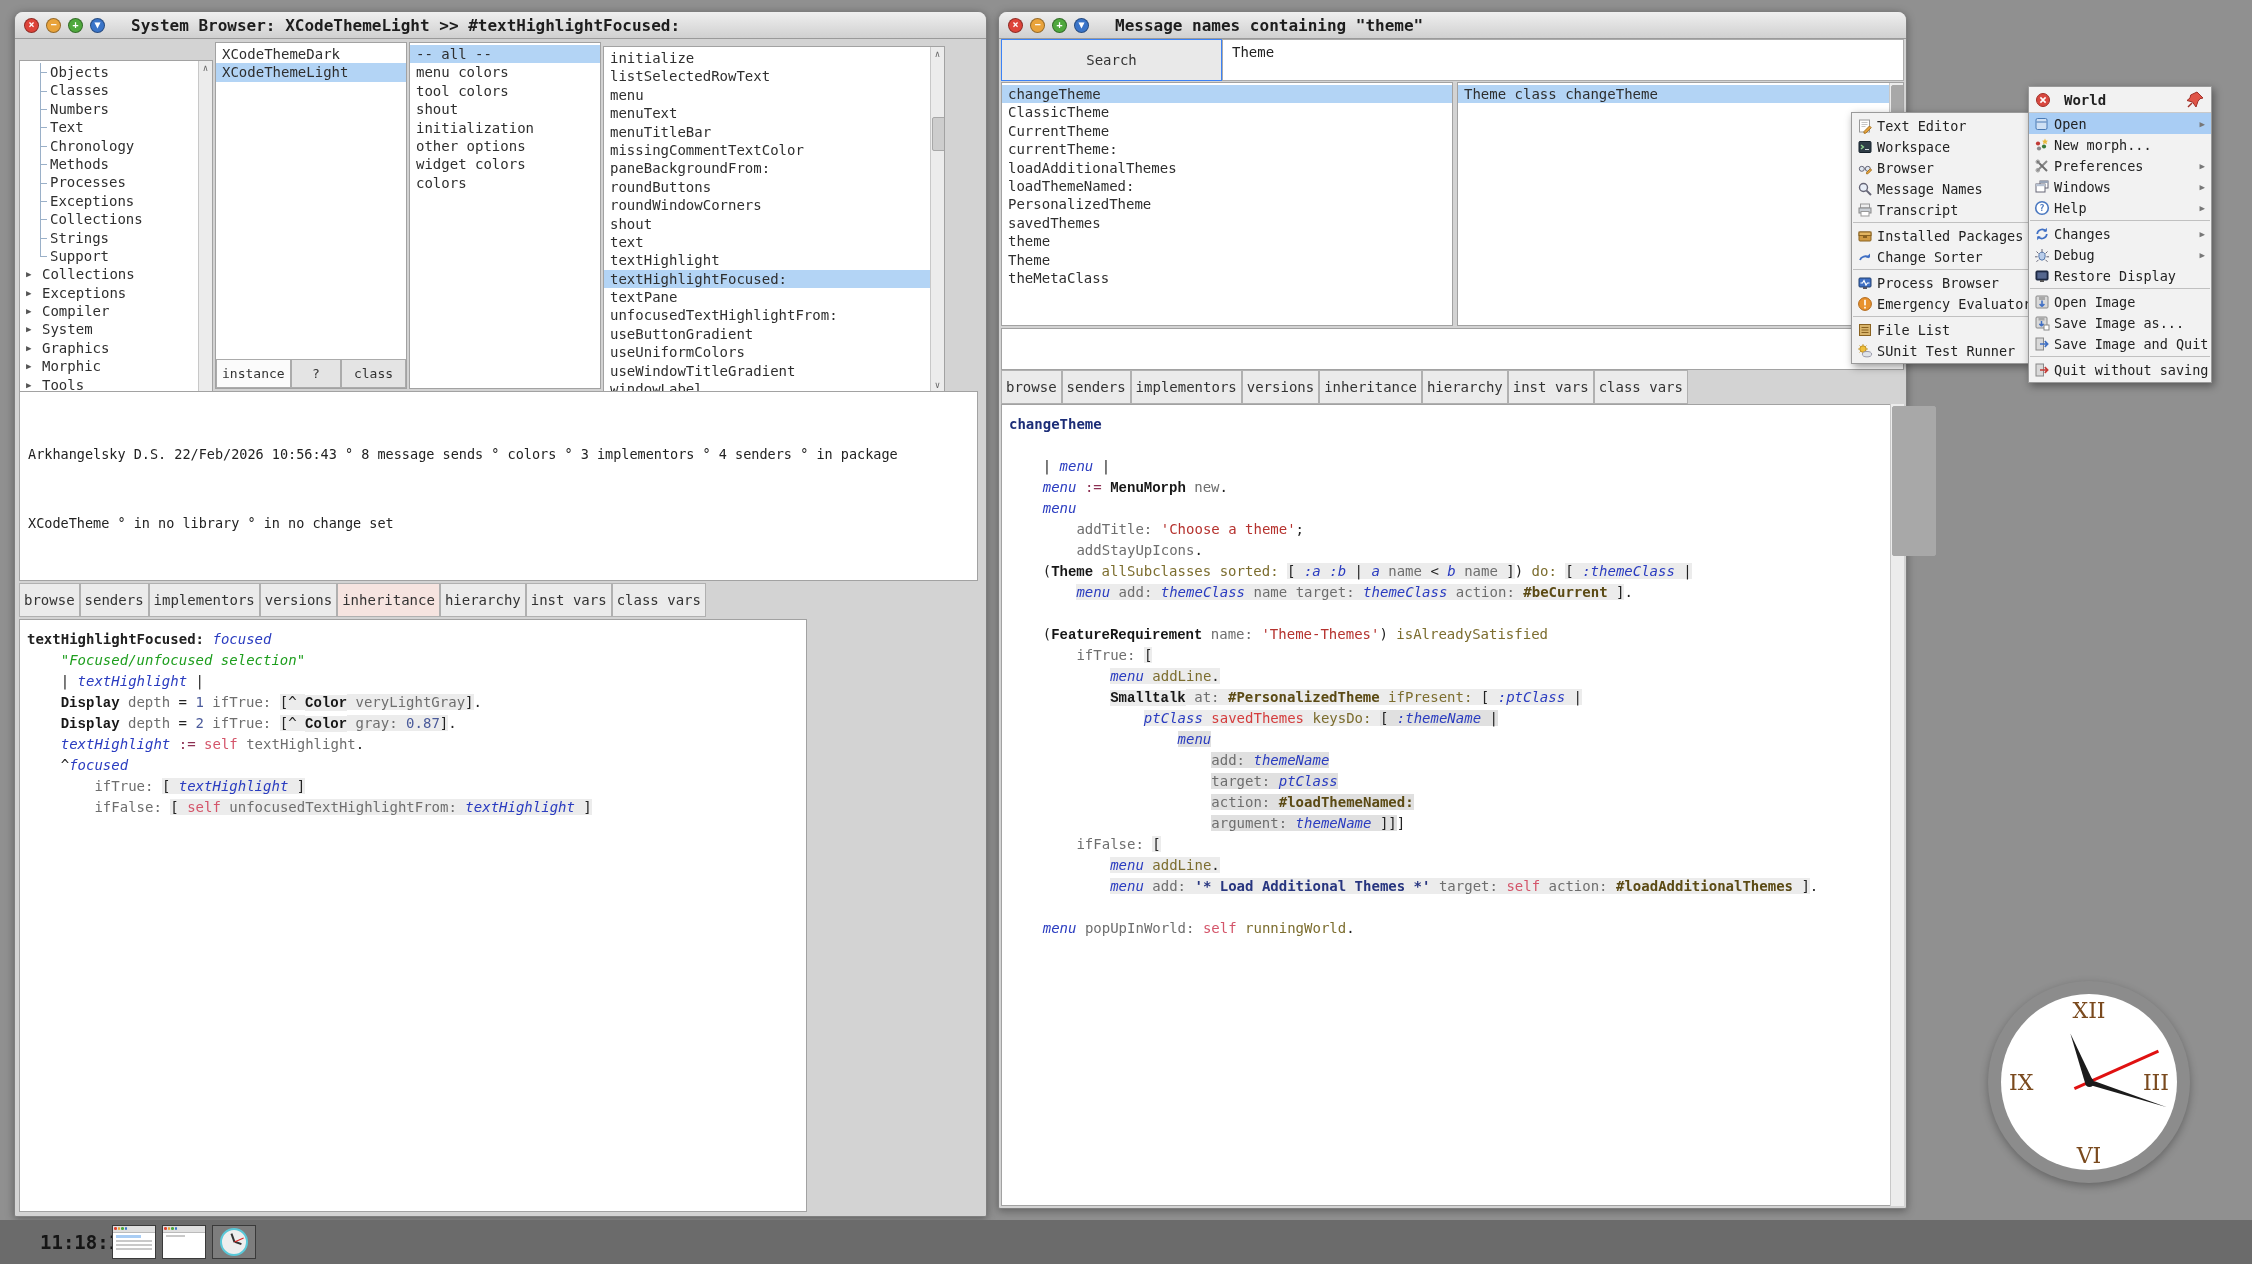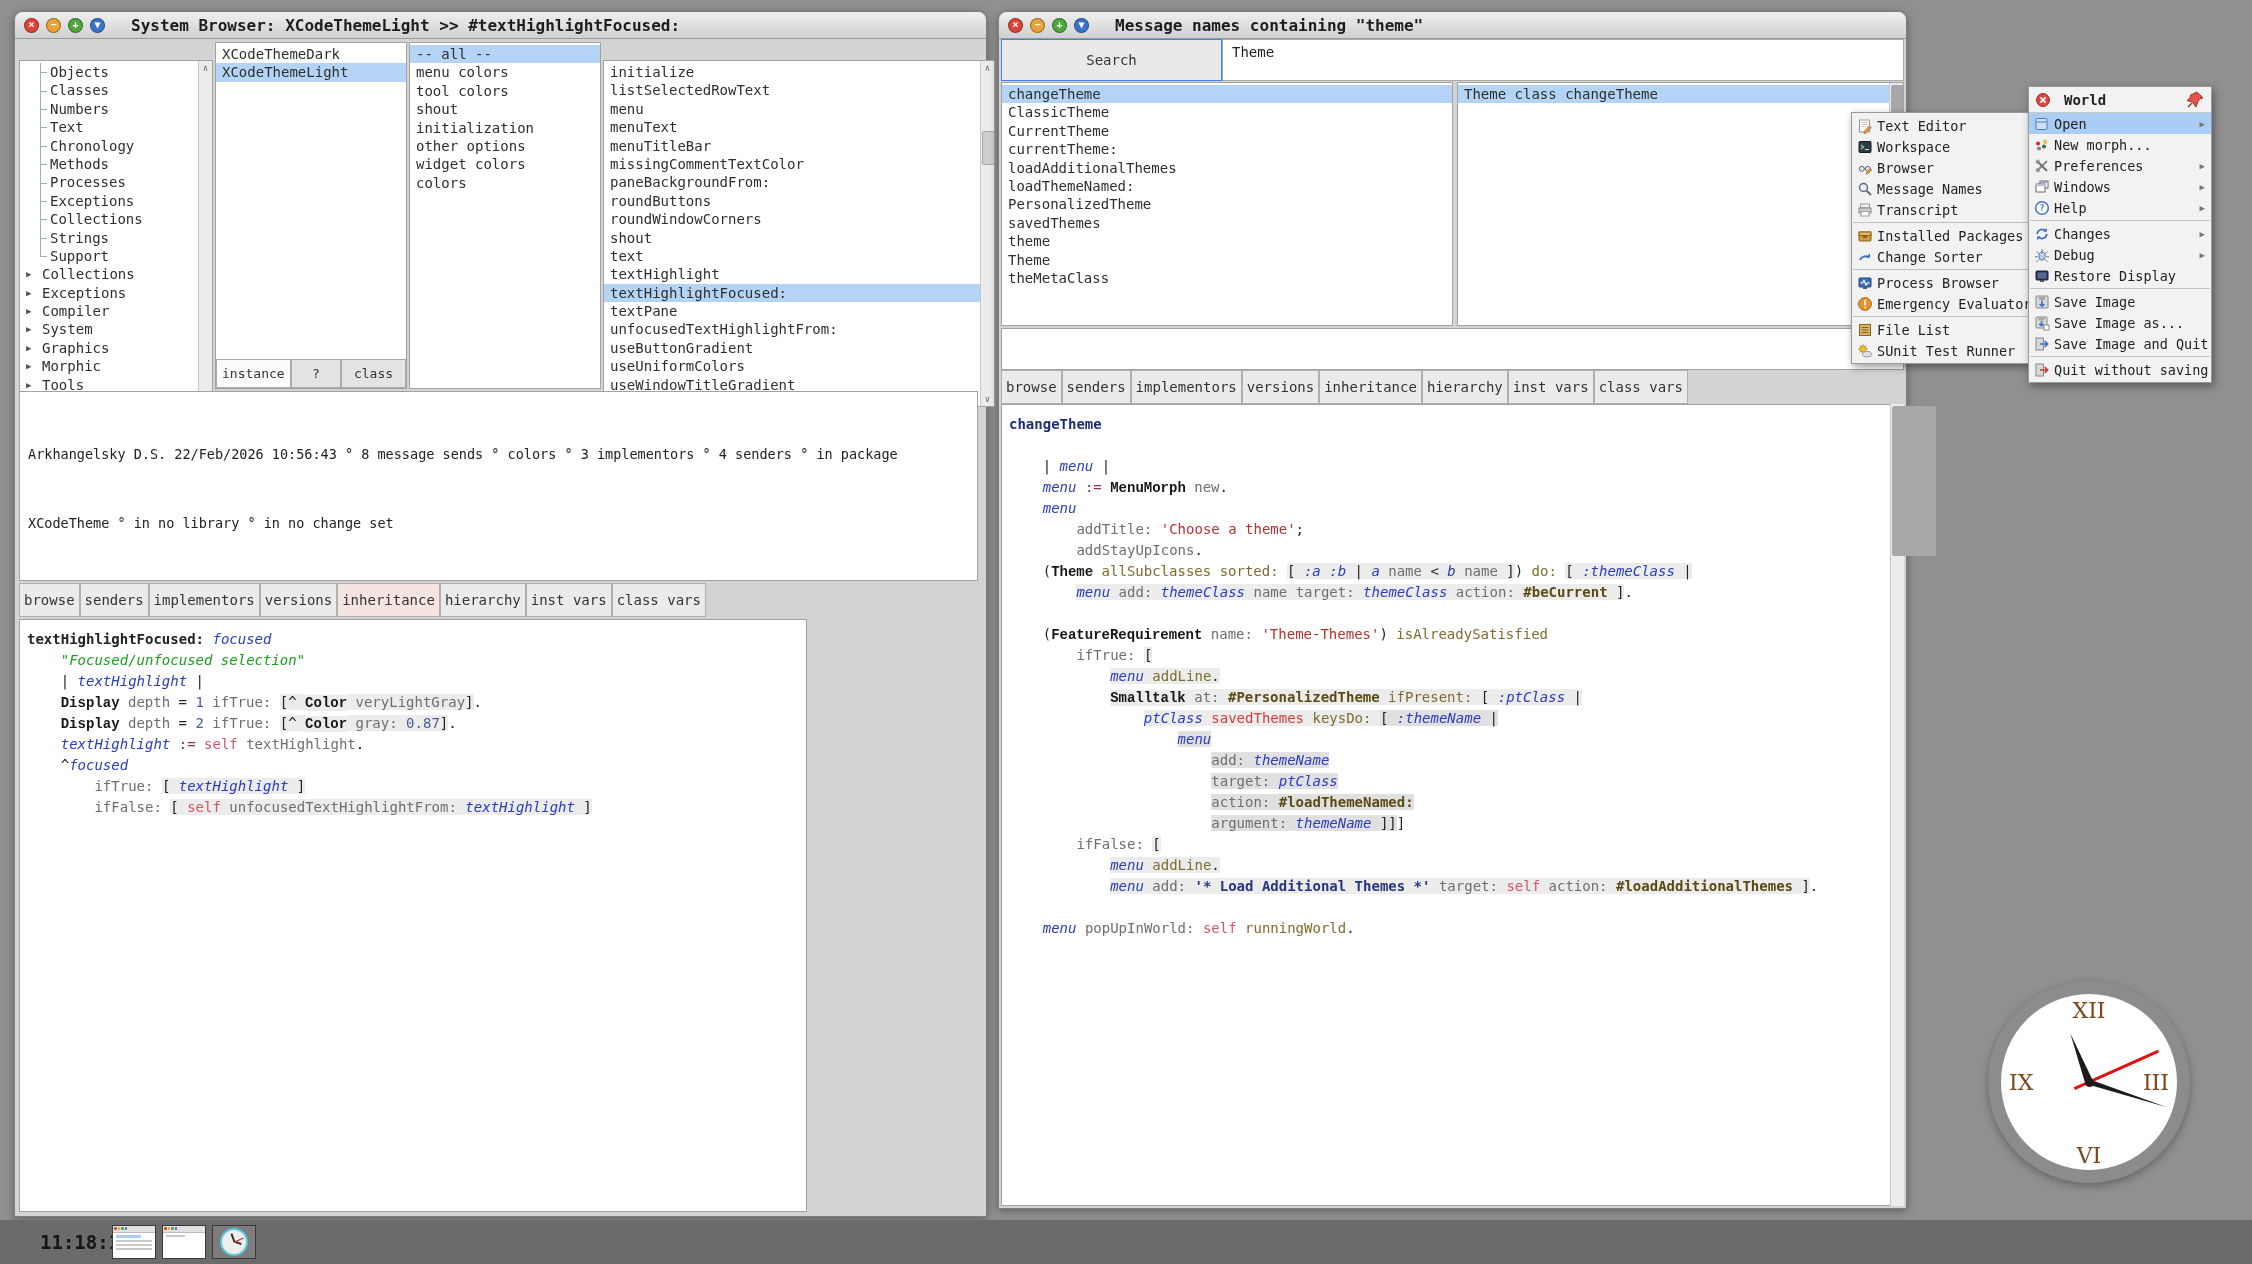--- a/index.html
+++ b/index.html
@@ -178,21 +178,21 @@
           <div class="row"><span>menu colors</span></div>
           <div class="row"><span>tool colors</span></div>
           <div class="row"><span>shout</span></div>
           <div class="row"><span>initialization</span></div>
           <div class="row"><span>other options</span></div>
           <div class="row"><span>widget colors</span></div>
           <div class="row"><span>colors</span></div>
         </div>
     </div>
 
-    <div class="pane" style="left:588px;top:48px;width:392px;height:347px;">
+    <div class="pane" style="left:588px;top:34px;width:342px;height:347px;">
       <div class="plain-list" style="position:absolute;left:0;top:2px;right:13px;">
           <div class="row"><span>initialize</span></div>
           <div class="row"><span>listSelectedRowText</span></div>
           <div class="row"><span>menu</span></div>
           <div class="row"><span>menuText</span></div>
           <div class="row"><span>menuTitleBar</span></div>
           <div class="row"><span>missingCommentTextColor</span></div>
           <div class="row"><span>paneBackgroundFrom:</span></div>
           <div class="row"><span>roundButtons</span></div>
           <div class="row"><span>roundWindowCorners</span></div>
@@ -555,21 +555,21 @@
         </div>
         <div class="msep"></div>
         <div class="mi">
           <span class="mic">
             <svg width="16" height="16" viewBox="0 0 16 16">
               <rect x="2" y="2" width="12" height="12" rx="1" fill="#d9d9d9" stroke="#888"></rect>
               <rect x="5" y="2.5" width="6" height="3.5" fill="#a9a9a9"></rect>
               <path d="M8 6.5v6M8 12.5L5.6 10M8 12.5L10.4 10" stroke="#3f6fc4" stroke-width="1.6" fill="none"></path>
             </svg>
           </span>
-          <span class="mlb">Save Image</span>
+          <span class="mlb">Open Image</span>
         </div>
         <div class="mi">
           <span class="mic">
             <svg width="16" height="16" viewBox="0 0 16 16">
               <rect x="2" y="2" width="11" height="11" rx="1" fill="#d9d9d9" stroke="#888"></rect>
               <rect x="4.5" y="2.5" width="6" height="3" fill="#a9a9a9"></rect>
               <path d="M7.5 6v5M7.5 11L5.4 8.9M7.5 11l2.1-2.1" stroke="#3f6fc4" stroke-width="1.5" fill="none"></path>
               <rect x="10" y="10" width="5" height="5" fill="#fff" stroke="#888"></rect>
             </svg>
           </span>

